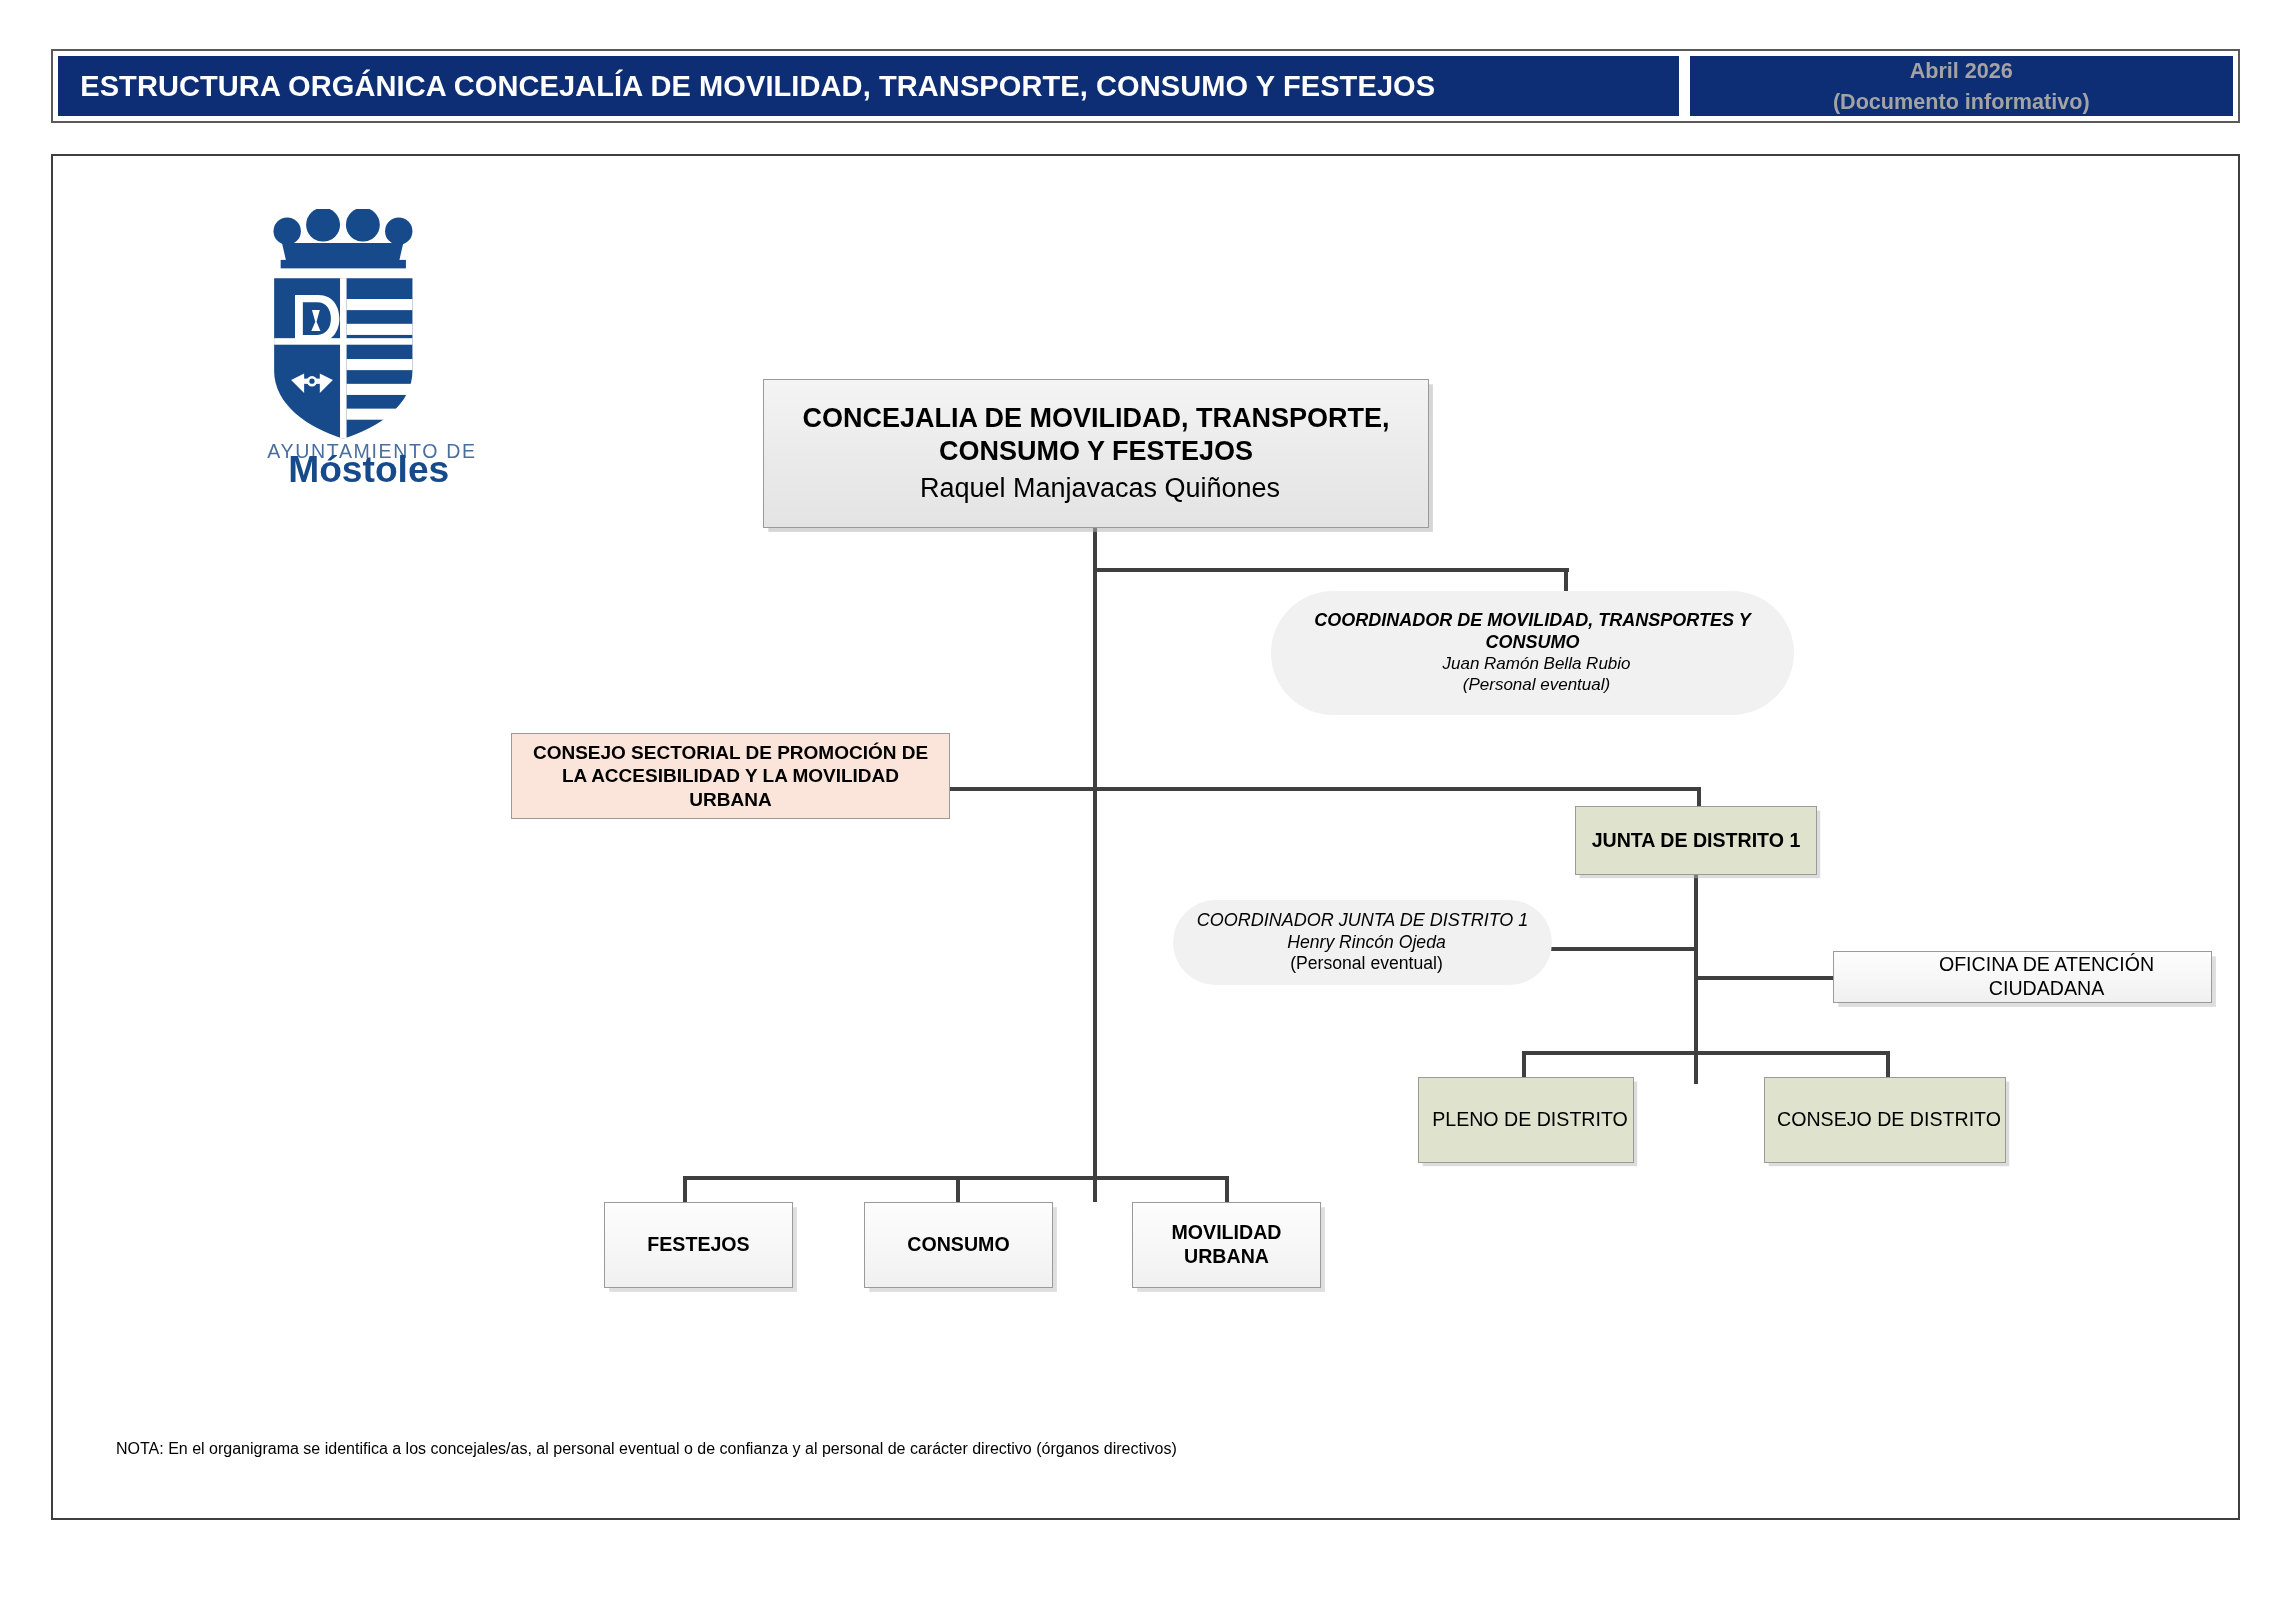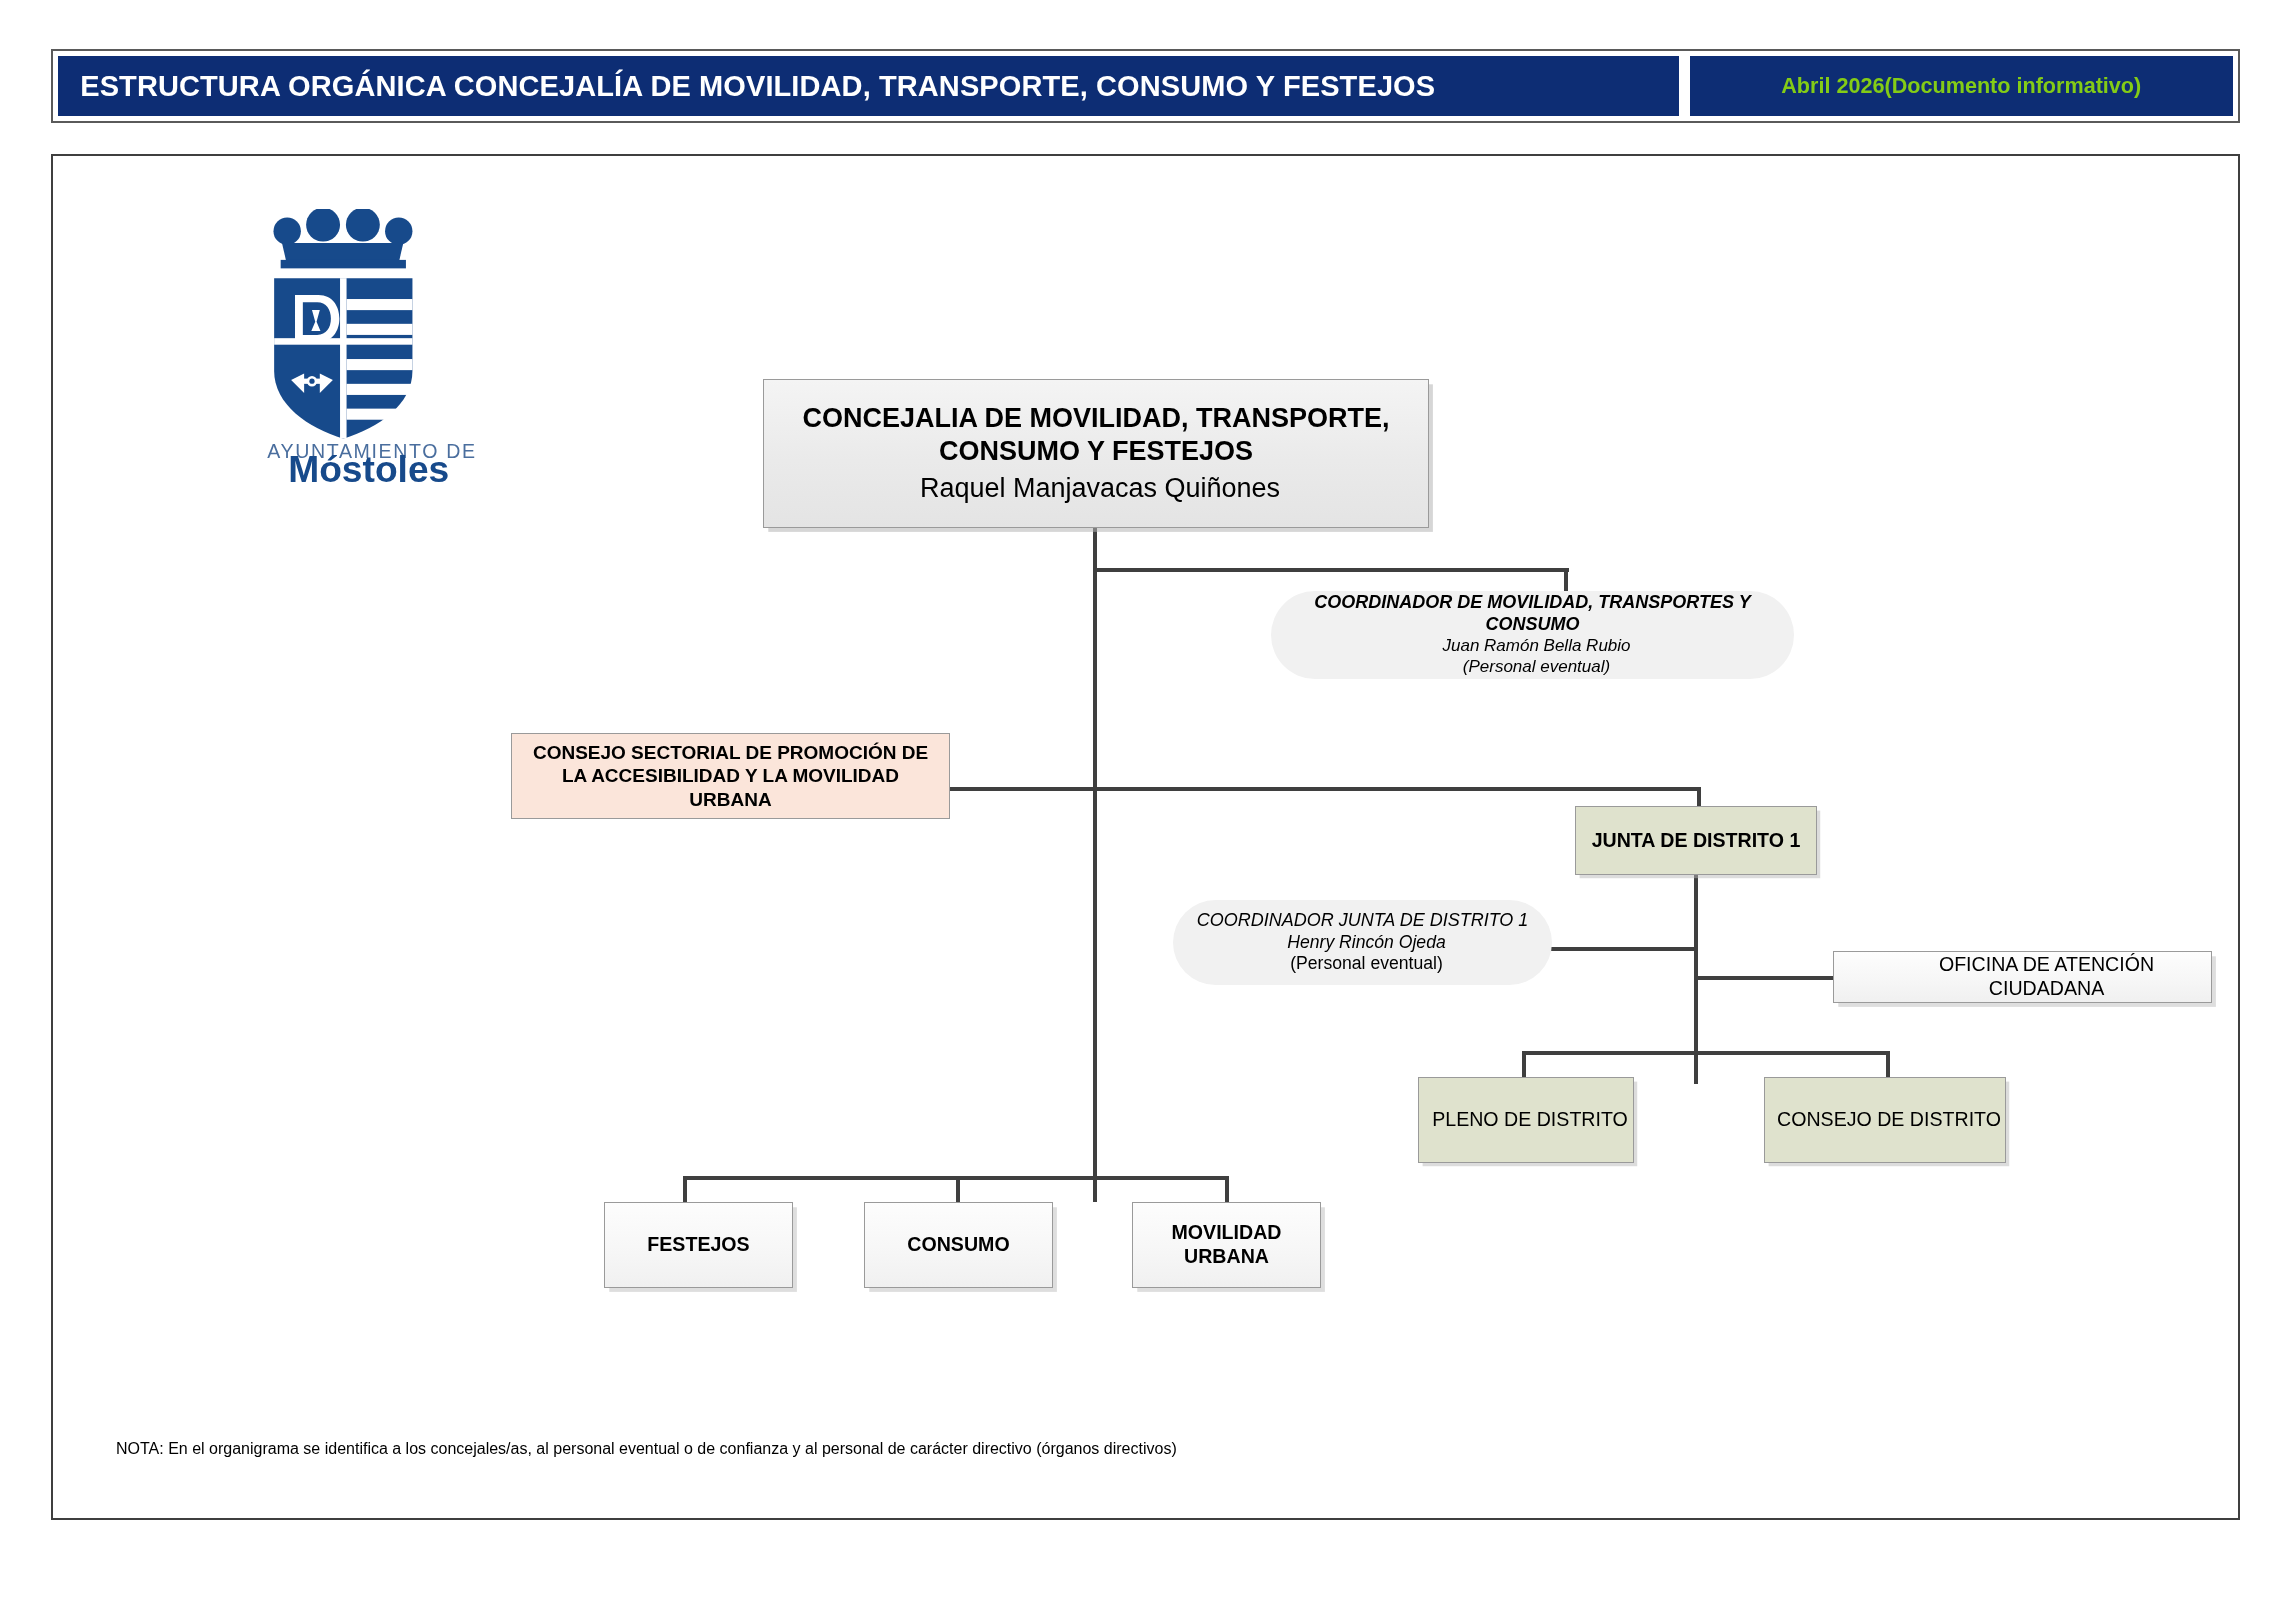--- a/index.html
+++ b/index.html
@@ -6,21 +6,21 @@
   body{width:2295px;height:1624px;font-family:"Liberation Sans",sans-serif;-webkit-font-smoothing:antialiased;}
 
   .page{position:relative;width:2295px;height:1624px;background:#ffffff;overflow:hidden;}
 
   
   .header-wrap{position:absolute;left:51px;top:49px;width:2189px;height:74px;
       border:2.6px solid #5a5a5a;background:#ffffff;box-sizing:border-box;padding:5.2px;display:flex;}
   .header-title{background:#0d2d74;color:#ffffff;flex:0 0 1621px;display:flex;align-items:center;
       padding-left:22px;box-sizing:border-box;font-weight:bold;font-size:29px;letter-spacing:0.1px;}
   .header-gap{flex:0 0 10.5px;}
-  .header-date{background:#0d2d74;color:#84cc16;flex:1;display:flex;flex-direction:row;
+  .header-date{background:#0d2d74;color:#a3a3a3;flex:1;display:flex;flex-direction:column;
       align-items:center;justify-content:center;font-weight:bold;font-size:21.6px;line-height:1.45;}
 
   
   .frame{position:absolute;left:51px;top:154px;width:2189px;height:1366px;
       border:2px solid #3f3f3f;background:#ffffff;box-sizing:border-box;}
 
   
   .logo{position:absolute;left:235px;top:209px;width:274px;height:274px;}
   .logo svg{display:block;width:100%;height:100%;}
 
@@ -42,21 +42,21 @@
   .t-title{font-weight:bold;line-height:1.22;}
   .t-sub{font-weight:normal;line-height:1.22;margin-left:8px;}
   .it{font-style:italic;}
   .bi{font-weight:bold;font-style:italic;}
 
   
   #n-concejalia{left:763px;top:379px;width:666px;height:149px;}
   #n-concejalia .t-title{font-size:27px;}
   #n-concejalia .t-sub{font-size:27px;margin-top:3.9px;}
 
-  #n-coord-mov{left:1271px;top:591px;width:523px;height:88px;}
+  #n-coord-mov{left:1271px;top:591px;width:523px;height:124px;}
   #n-coord-mov .t-title{font-size:18px;}
   #n-coord-mov .t-sub{font-size:17px;}
 
   #n-consejo-sect{left:511px;top:733px;width:439px;height:86px;}
   #n-consejo-sect .t-title{font-size:19px;}
 
   #n-junta1{left:1575px;top:806px;width:242px;height:69px;}
   #n-junta1 .t-title{font-size:19.6px;}
 
   #n-coord-junta{left:1173px;top:900px;width:379px;height:85px;}

